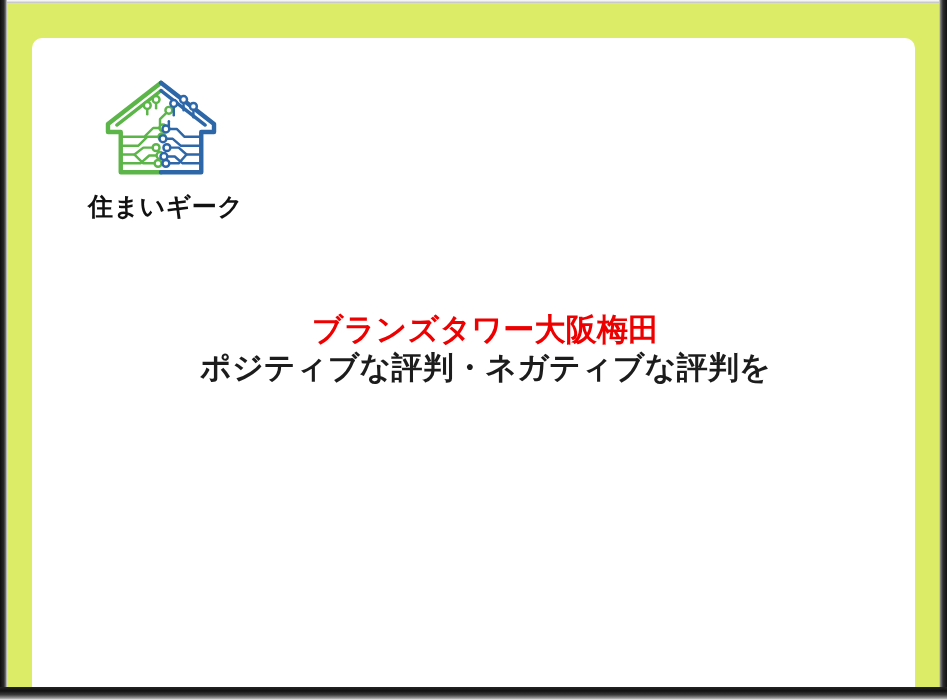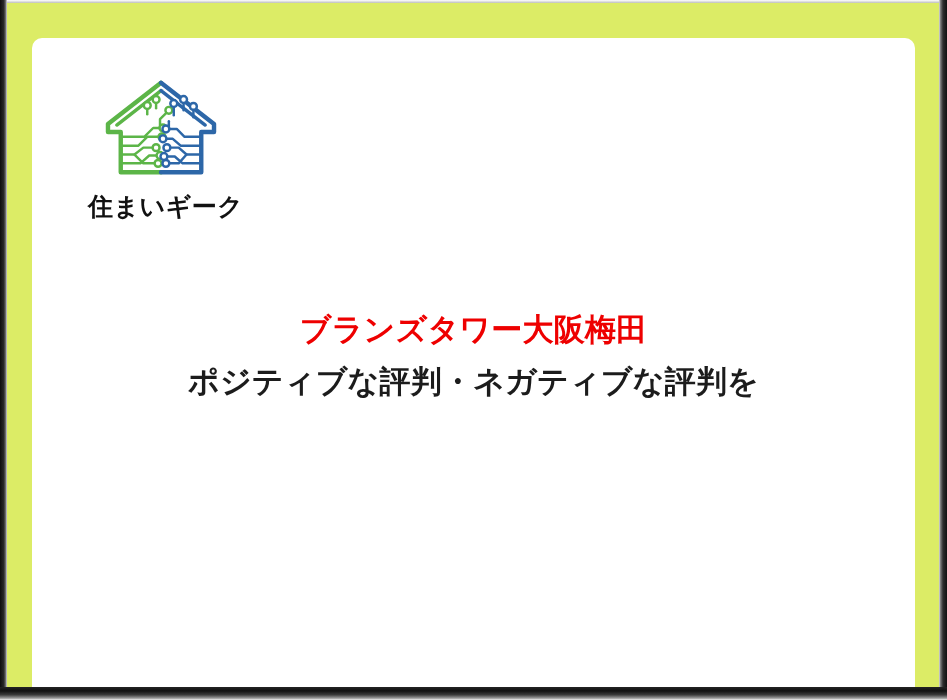--- a/index.html
+++ b/index.html
@@ -85,30 +85,31 @@
     white-space: nowrap;
   }
 
   
   .headline {
     position: absolute;
     left: 0;
     top: 272px;
     width: 883px;
     text-align: center;
+    padding-left: 12px;
   }
   .headline-line {
     font-size: 31px;
     font-weight: 700;
     line-height: 38px;
     letter-spacing: 0.2px;
     white-space: nowrap;
   }
   .headline-line.accent { color: #ee0000; }
-  .headline-line.body   { color: #1c1c1c; margin-top: 14px; }
+  .headline-line.body   { color: #1c1c1c; }
 </style>
 </head>
 <body>
 
 <div id="slide-root">
 
   <div class="poster-bg"></div>
 
   <div class="card">
 

